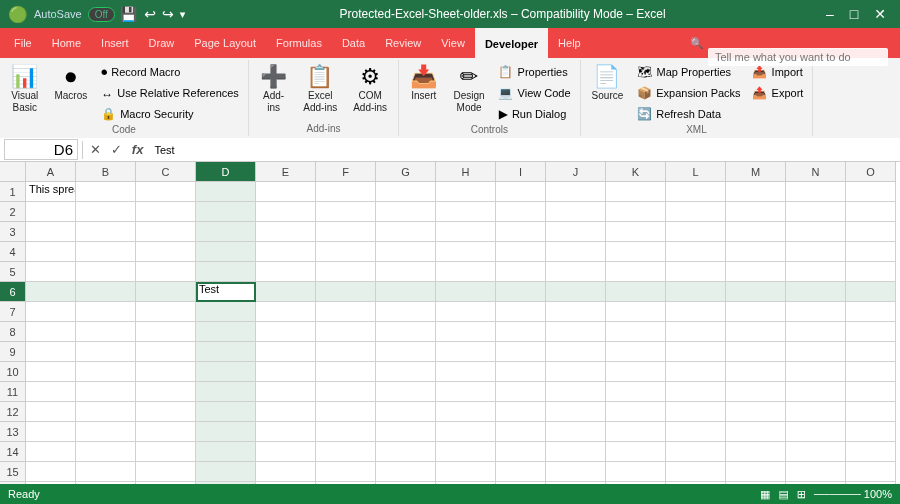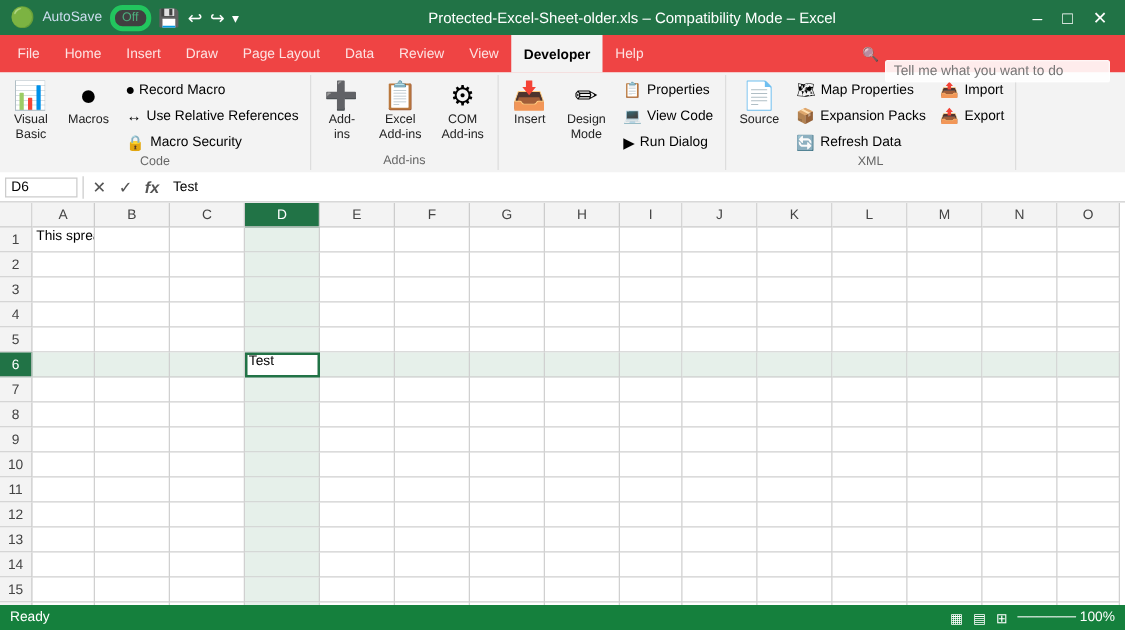--- a/index.html
+++ b/index.html
@@ -14,21 +14,21 @@
       justify-content: space-between;
       padding: 0 8px;
       color: white;
     }
     #title-bar-left { display: flex; align-items: center; gap: 6px; font-size: 11px; }
     #title-bar-center { font-size: 12px; font-weight: 400; }
     #title-bar-right { display: flex; align-items: center; gap: 4px; font-size: 16px; }
     .autosave-label { font-size: 11px; color: #cde; }
     .autosave-toggle {
       background: #404040;
-      border: 4px solid #22c55e;
+      border: 1px solid #22c55e;
       border-radius: 10px;
       padding: 1px 6px;
       font-size: 10px;
       color: #4caf7d;
     }
     .win-btn { background: none; border: none; color: white; font-size: 14px; cursor: pointer; padding: 2px 6px; }
     #ribbon-tabs {
       display: flex;
       align-items: center;
       background: #ef4444;
@@ -130,25 +130,25 @@
     #formula-bar {
       display: flex;
       align-items: center;
       height: 24px;
       border-bottom: 1px solid #ccc;
       background: #fff;
       padding: 0 4px;
       gap: 4px;
     }
     #cell-ref {
-      width: 58px;
+      width: 74px;
       border: 1px solid #ccc;
       padding: 1px 4px;
-      font-size: 11px;
-      text-align: left;
+      font-size: 15px;
+      text-align: right;
     }
     .formula-sep { width: 1px; height: 18px; background: #ccc; }
     .formula-icon { font-size: 13px; color: #555; cursor: pointer; padding: 0 3px; }
     #formula-input {
       flex: 1;
       border: none;
       outline: none;
       font-size: 11px;
       padding: 1px 4px;
     }
@@ -267,20 +267,21 @@
       <button class="win-btn">✕</button>
     </div>
   </div>
 
   <div id="ribbon-tabs">
     <div class="ribbon-tab">File</div>
     <div class="ribbon-tab">Home</div>
     <div class="ribbon-tab">Insert</div>
     <div class="ribbon-tab">Draw</div>
     <div class="ribbon-tab">Page Layout</div>
+    <div class="ribbon-tab">Formulas</div>
     <div class="ribbon-tab">Data</div>
     <div class="ribbon-tab">Review</div>
     <div class="ribbon-tab">View</div>
     <div class="ribbon-tab active">Developer</div>
     <div class="ribbon-tab">Help</div>
     <div id="ribbon-search">
       <span>🔍</span>
       <div class="search-icon-wrap">
         <input type="text" style="color: rgb(51, 51, 51); margin-top: 28px;" placeholder="Tell me what you want to do">
       </div>
@@ -353,20 +354,21 @@
           <div class="ribbon-btn-small">
             <span class="small-icon">💻</span>
             <span>View Code</span>
           </div>
           <div class="ribbon-btn-small">
             <span class="small-icon">▶</span>
             <span>Run Dialog</span>
           </div>
         </div>
       </div>
+      <div class="ribbon-group-label">Controls</div>
     </div>
 
     <div class="ribbon-group">
       <div class="ribbon-group-items">
         <div class="ribbon-btn">
           <span class="btn-icon">📄</span>
           <span class="btn-label">Source</span>
         </div>
         <div class="ribbon-group-col">
           <div class="ribbon-btn-small">

